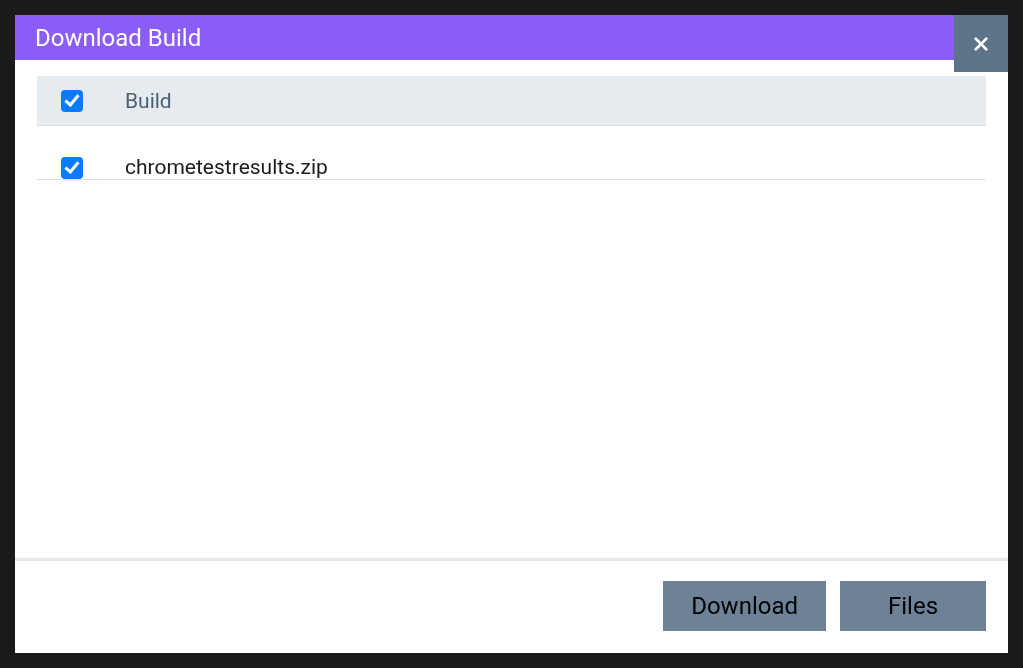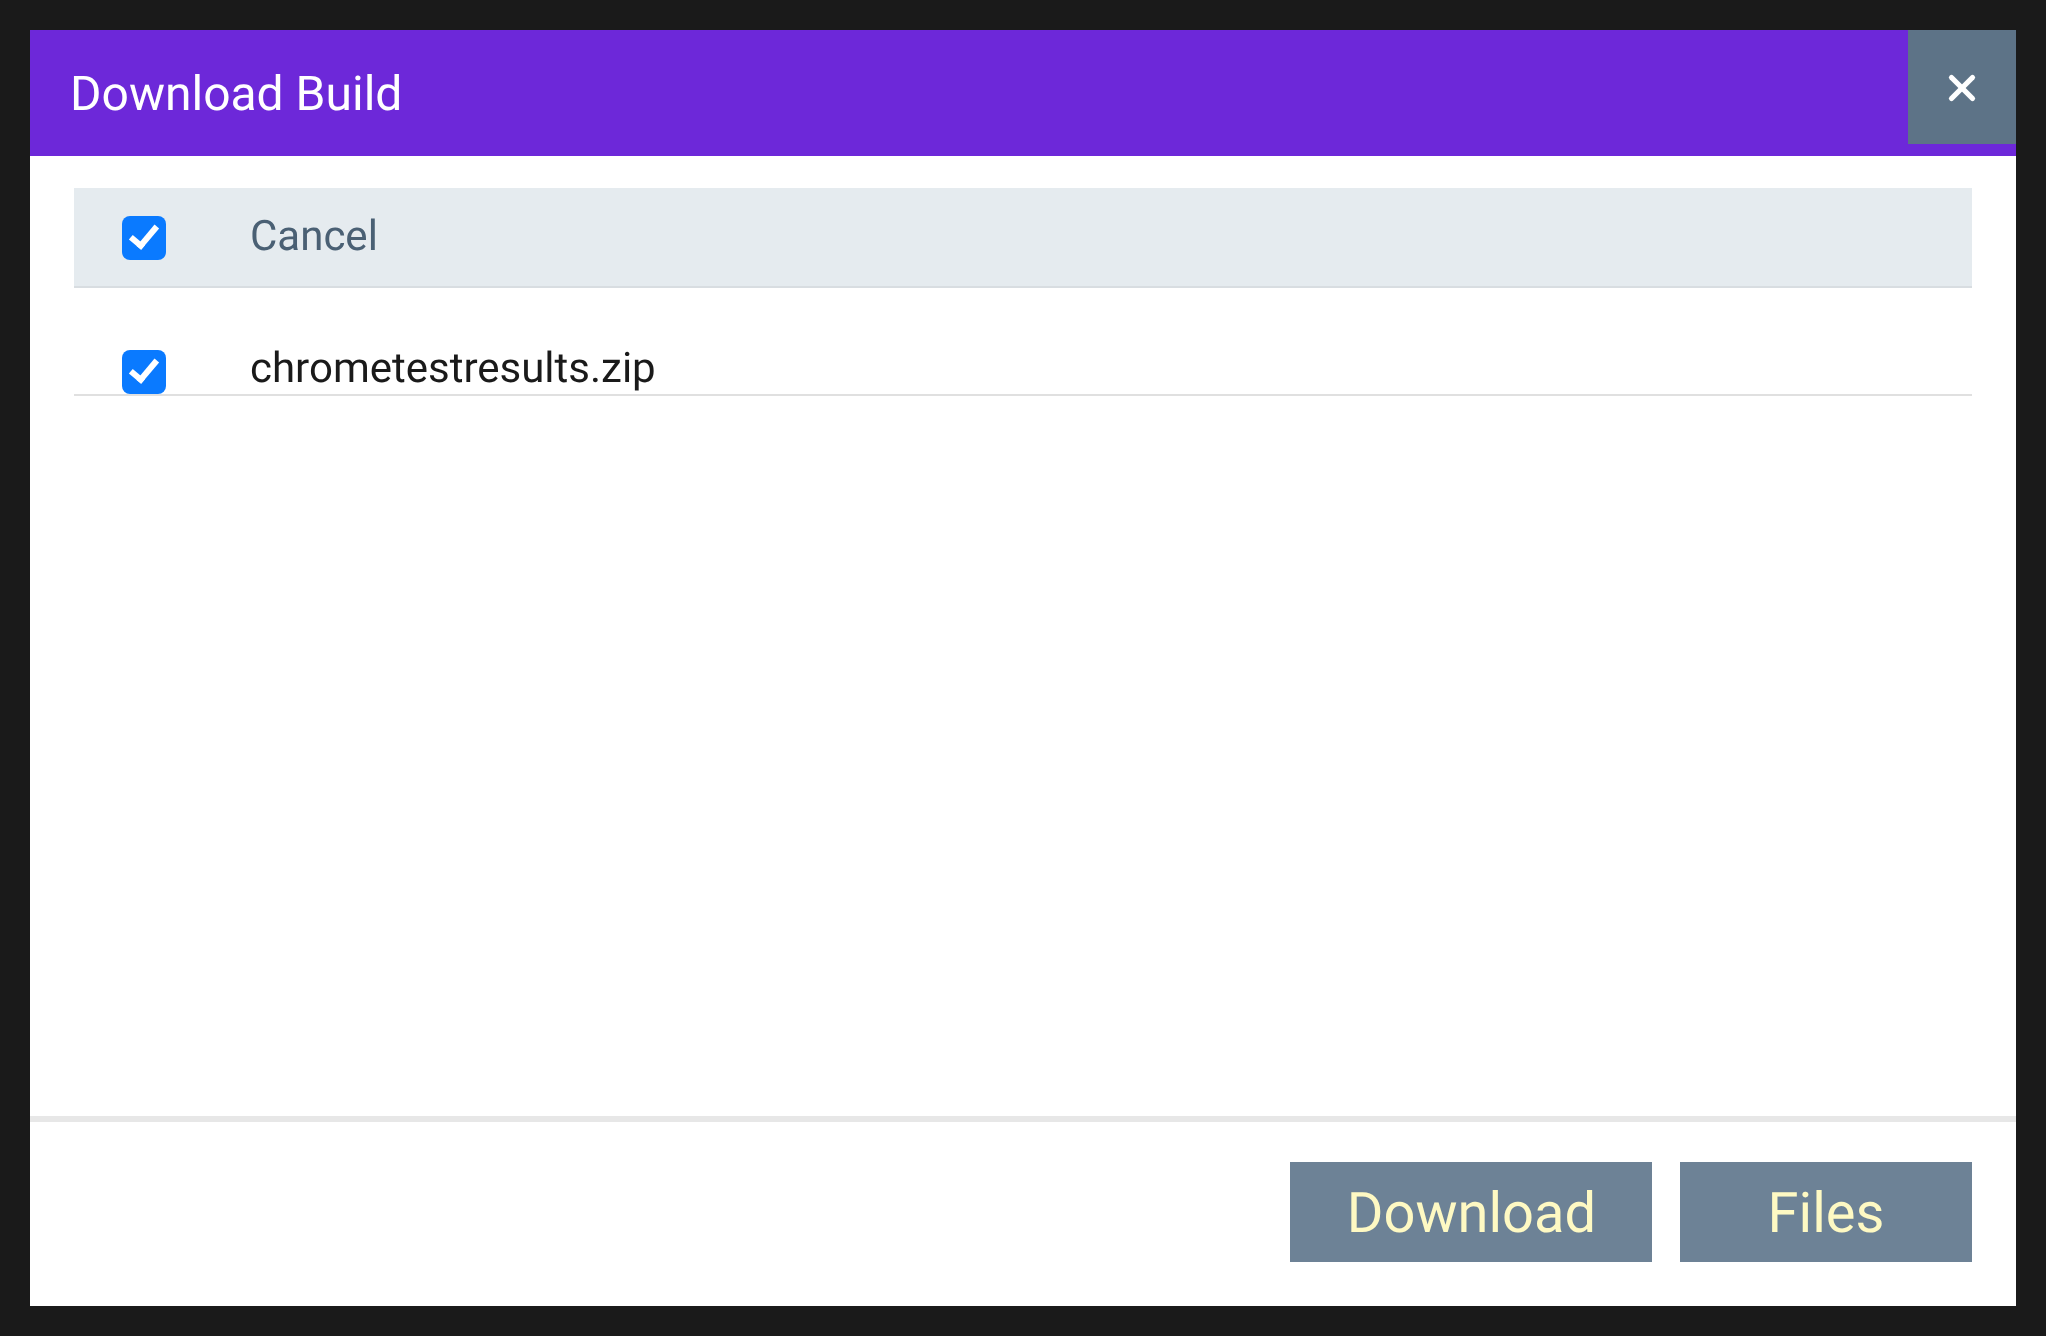--- a/index.html
+++ b/index.html
@@ -19,23 +19,23 @@
     }
     .modal {
       width: 993px;
       height: 638px;
       background: #ffffff;
       display: flex;
       flex-direction: column;
       position: relative;
     }
     .modal-header {
-      background: #6d28d9;
+      background: #8b5cf6;
       color: #ffffff;
-      height: 63px;
+      height: 45px;
       display: flex;
       align-items: center;
       padding: 0 20px;
       position: relative;
     }
     .modal-title {
       font-size: 24px;
       font-weight: 400;
     }
     .close-btn {
@@ -130,23 +130,23 @@
     }
     .modal-footer {
       display: flex;
       justify-content: flex-end;
       align-items: center;
       gap: 14px;
       padding: 20px 22px 22px 22px;
     }
     .btn {
       background: #6d8296;
-      color: #fef9c3;
+      color: #000000;
       border: none;
-      font-size: 28px;
+      font-size: 24px;
       font-weight: 400;
       height: 50px;
       padding: 0 28px;
       cursor: pointer;
       font-family: inherit;
     }
     .btn-download {
       min-width: 162px;
     }
     .btn-cancel {
@@ -168,21 +168,21 @@
     </button>
   </div>
 
   <div class="modal-body">
     <div class="table-container">
 
       <div class="table-header-row">
         <div class="checkbox-cell">
           <input type="checkbox" class="chk" checked="" style="">
         </div>
-        <div class="header-label">Cancel</div>
+        <div class="header-label">Build</div>
       </div>
 
       <div class="file-row">
         <div class="checkbox-cell">
           <input type="checkbox" class="chk" checked="" style="">
         </div>
         <div class="file-label">chrometestresults.zip</div>
       </div>
 
     </div>

